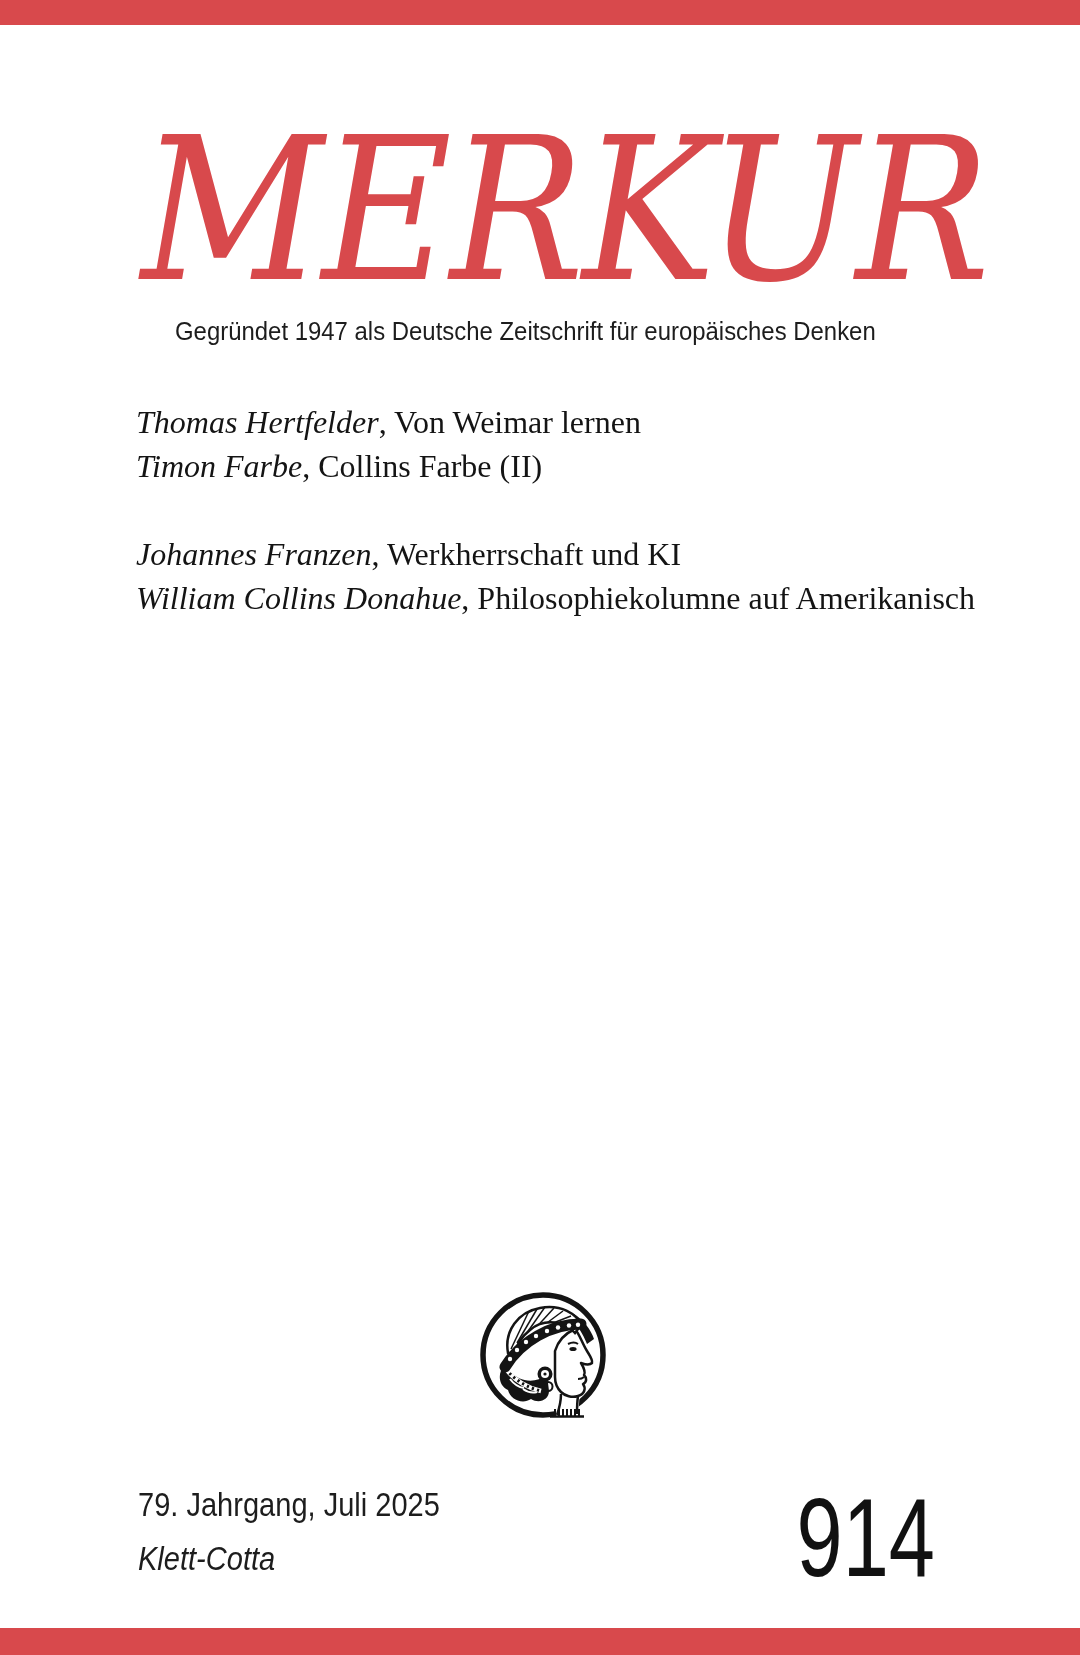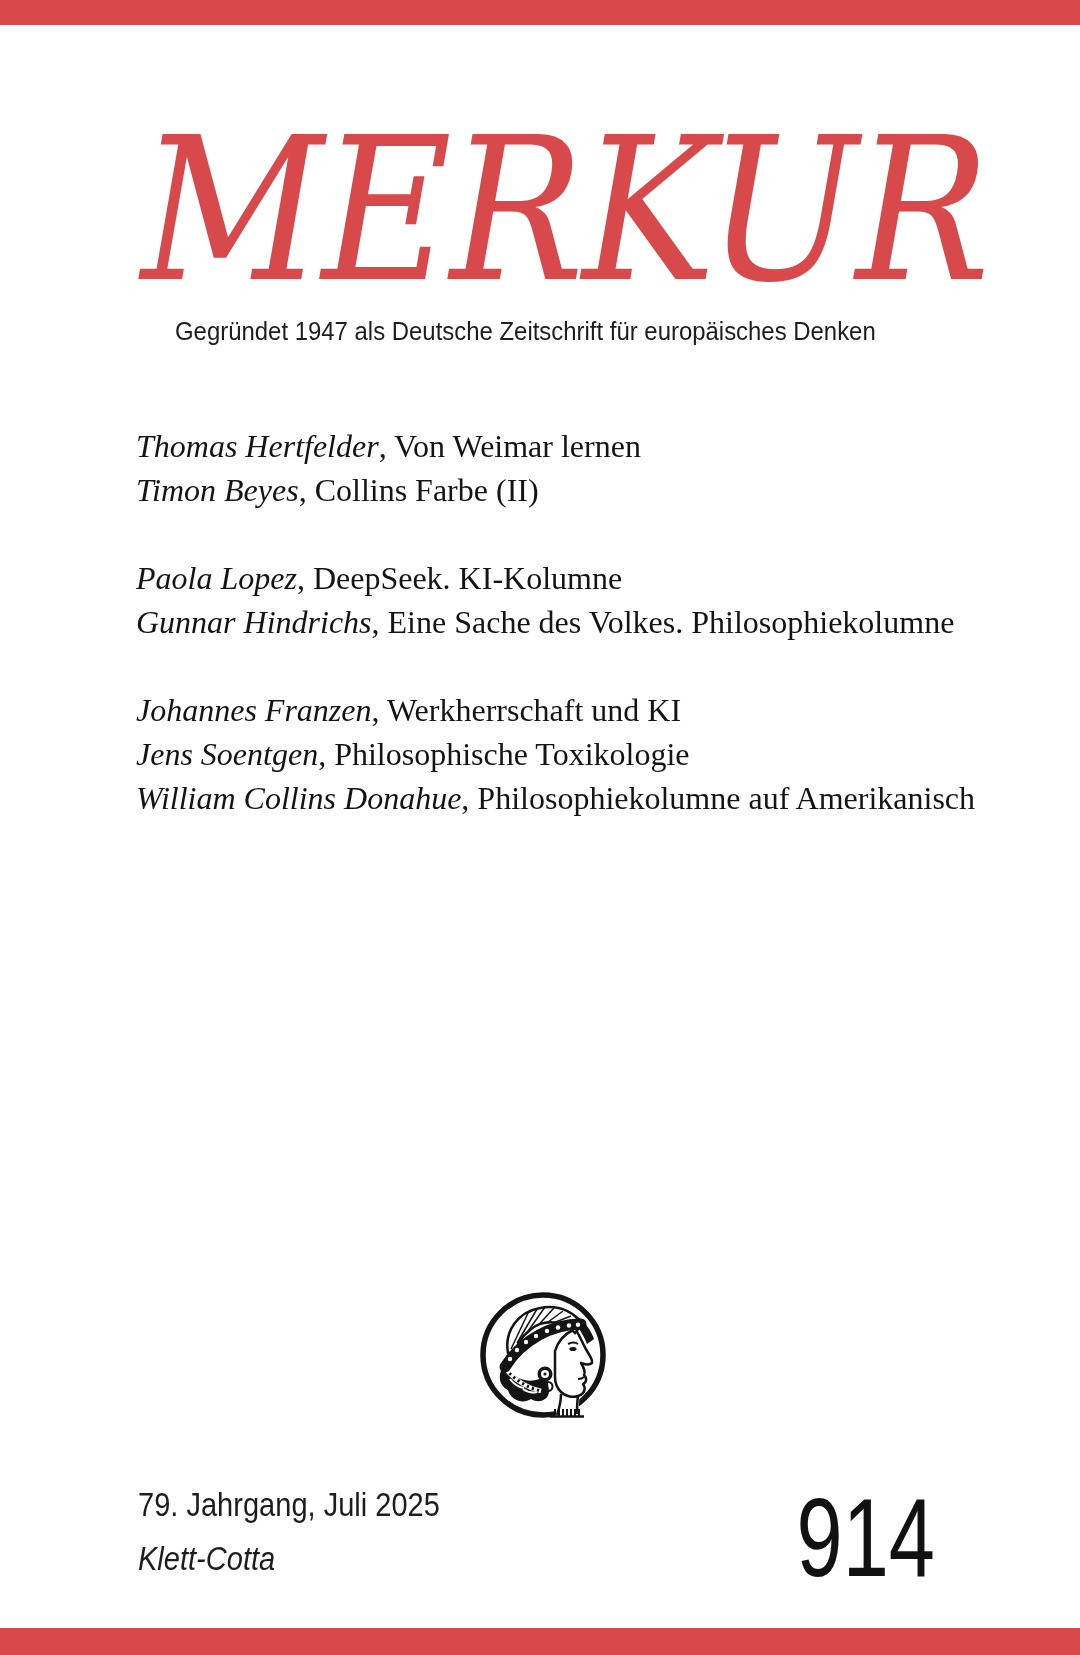--- a/index.html
+++ b/index.html
@@ -20,21 +20,21 @@
     transform:scaleX(0.90); transform-origin:left top;
   }
   .masthead-subtitle {
     position:absolute; left:175px; top:316px;
     font-family:"Liberation Sans", sans-serif;
     font-size:26px; line-height:1.2; color:#1d1d1d;
     white-space:nowrap; transform:scaleX(0.92); transform-origin:left top;
   }
 
   .toc {
-    position:absolute; left:136px; top:424px; width:848px;
+    position:absolute; left:136px; top:400px; width:848px;
     font-size:32px; line-height:44px;
   }
   .toc-group + .toc-group { margin-top:44px; }
   .toc-entry { padding-left:34px; text-indent:-34px; }
   .toc-entry .author { font-style:italic; }
 
   .emblem { position:absolute; left:477px; top:1289px; width:132px; height:132px; }
 
   .footer-volume, .footer-publisher {
     position:absolute; left:138px;
@@ -61,36 +61,28 @@
 
   <div class="masthead-title">MERKUR</div>
 
   <div class="masthead-subtitle">Gegründet 1947 als Deutsche Zeitschrift für europäisches Denken</div>
 
   <div class="toc">
 
     <div class="toc-group">
       <div class="toc-entry"><span class="author">Thomas Hertfelder</span><span>,</span>
         <span>Von Weimar lernen</span></div>
-      <div class="toc-entry"><span class="author">Timon Beyes</span><span>,</span>
+      <div class="toc-entry"><span class="author">Timon Farbe</span><span>,</span>
         <span>Collins Farbe (II)</span></div>
     </div>
 
-    <div class="toc-group">
-      <div class="toc-entry"><span class="author">Paola Lopez</span><span>,</span>
-        <span>DeepSeek. KI-Kolumne</span></div>
-      <div class="toc-entry"><span class="author">Gunnar Hindrichs</span><span>,</span>
-        <span>Eine Sache des Volkes. Philosophiekolumne</span></div>
-    </div>
 
     <div class="toc-group">
       <div class="toc-entry"><span class="author">Johannes Franzen</span><span>,</span>
         <span>Werkherrschaft und KI</span></div>
-      <div class="toc-entry"><span class="author">Jens Soentgen</span><span>,</span>
-        <span>Philosophische Toxikologie</span></div>
       <div class="toc-entry"><span class="author">William Collins Donahue</span><span>,</span>
         <span>Philosophiekolumne auf Amerikanisch</span></div>
     </div>
 
   </div>
 
   <div class="emblem">
     <svg viewBox="0 0 132 132" width="132" height="132" xmlns="http://www.w3.org/2000/svg">
       <defs>
         <clipPath id="domeClip">

